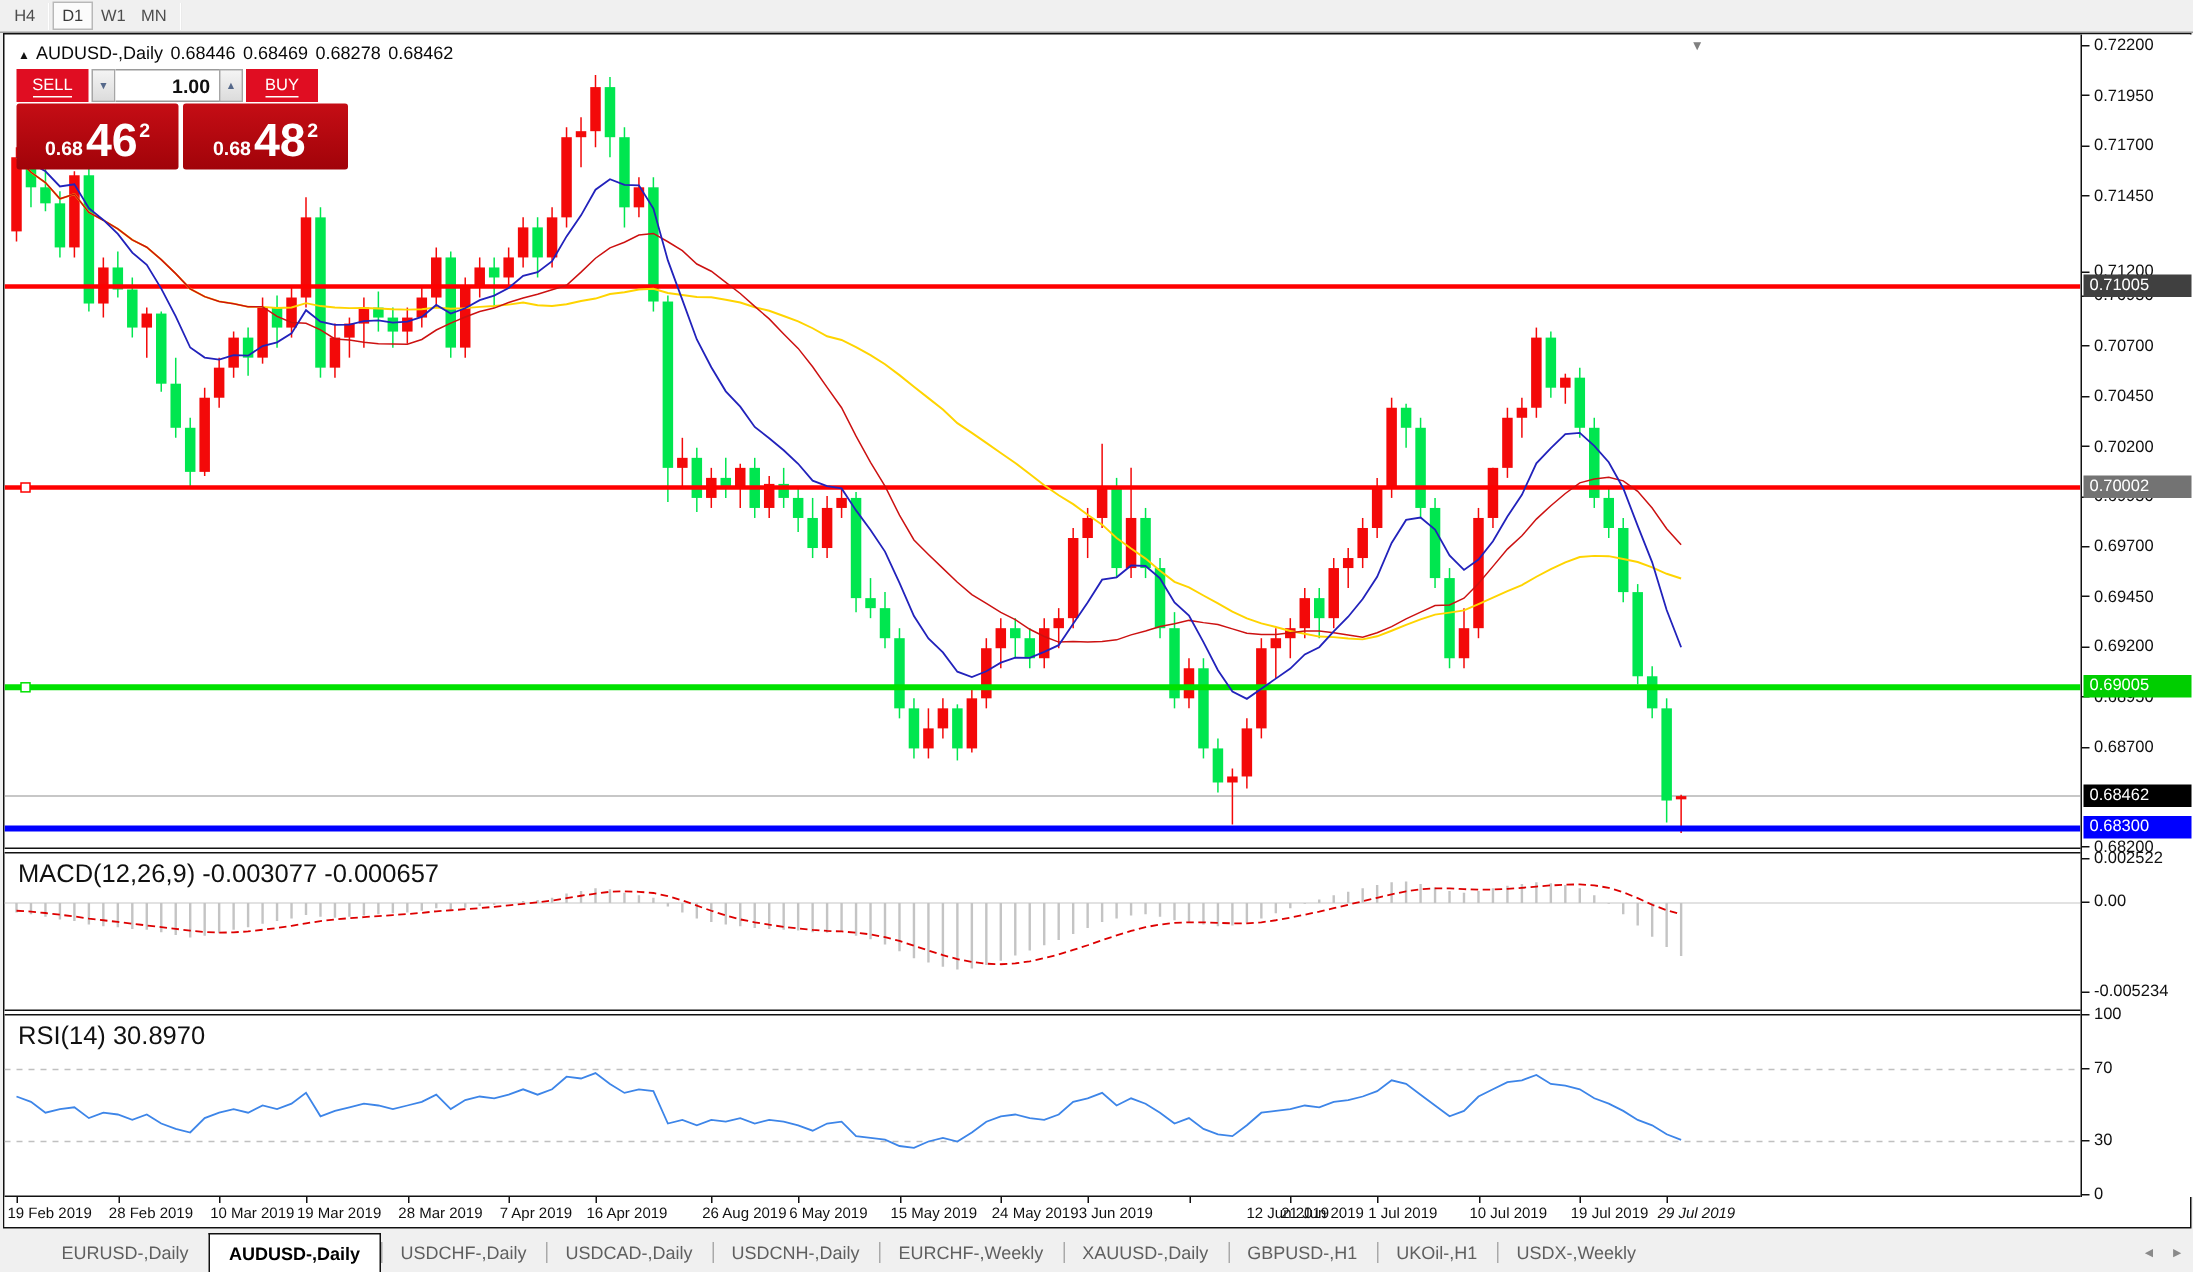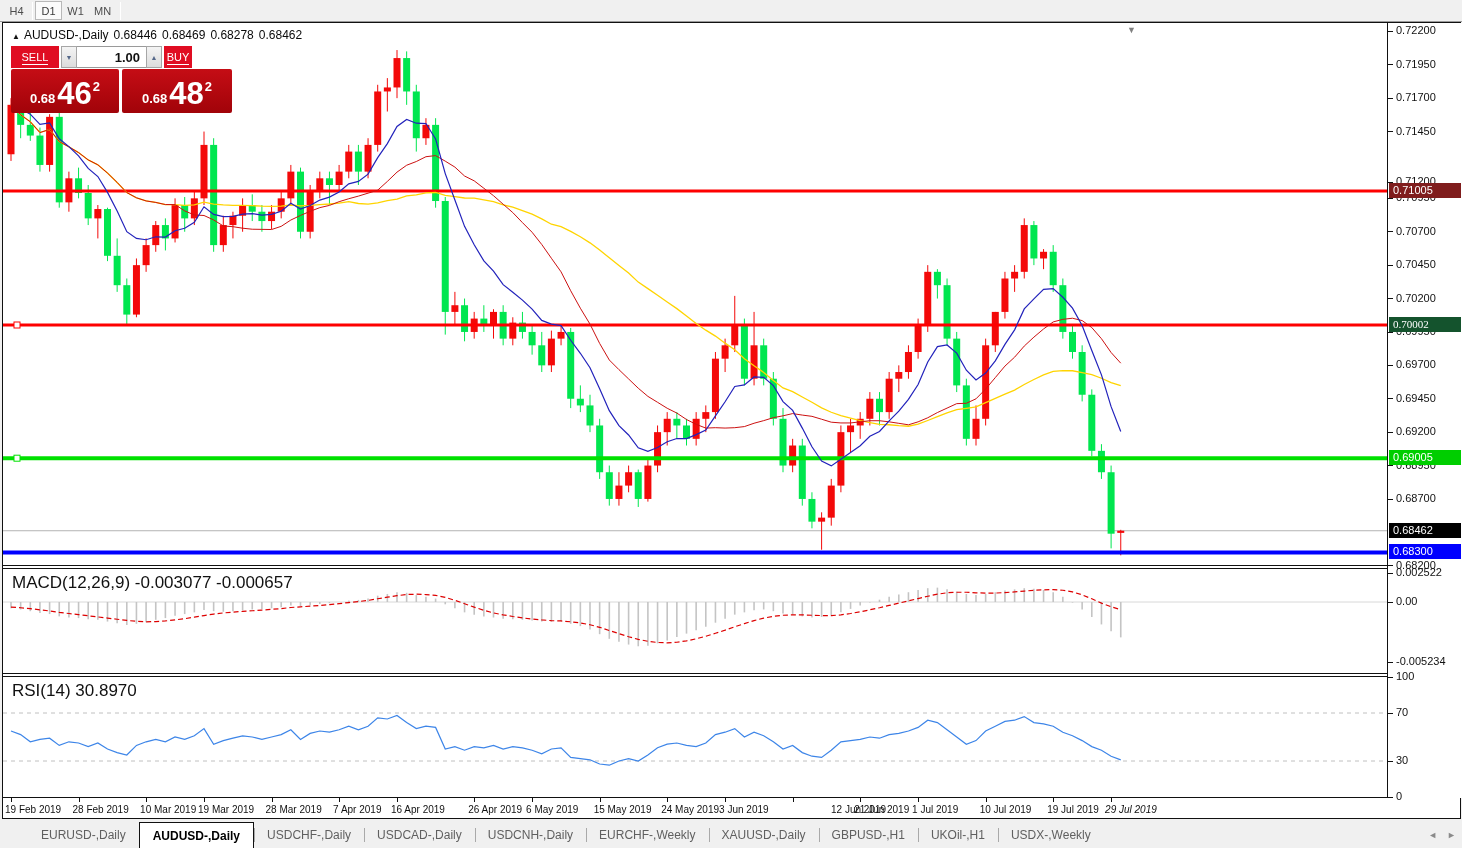--- a/index.html
+++ b/index.html
@@ -30,21 +30,21 @@
   #chart-title{position:absolute;left:9px;top:5px;font-size:12px;color:#0a0a0a;z-index:6;}
   #chart-title .num{margin-left:5px;}
   #collapse-arrow{font-size:8px;margin-right:4px;color:#111;}
   #shift-marker{position:absolute;left:1124px;top:2px;font-size:9px;color:#808080;z-index:4;}
   
   #trade-panel{position:absolute;left:8px;top:23px;width:221px;z-index:10;}
   #tp-row1{display:flex;height:22px;}
   .tp-btn{background:#e00d22;color:#fff;font-size:11px;display:flex;align-items:center;justify-content:center;cursor:pointer;}
   .tp-btn span{border-bottom:1px solid #fff;line-height:14px;}
   #sell-button{width:48px;}
-  #buy-button{width:28px;margin-left:2px;}
+  #buy-button{width:48px;margin-left:2px;}
   .spin-btn{width:16px;background:linear-gradient(#f4f4f4,#dcdcdc);border:1px solid #a6a6a6;
     color:#55688a;font-size:7px;display:flex;align-items:center;justify-content:center;cursor:pointer;}
   #volume-input{width:69px;height:22px;border:1px solid #9a9a9a;border-left:none;border-right:none;
     text-align:right;font-size:13px;font-weight:bold;font-family:"Liberation Sans",sans-serif;padding:0 6px 0 0;color:#111;}
   #tp-row2{display:flex;margin-top:1px;}
   .price-tile{height:44px;background:linear-gradient(#c50d15,#a10309);color:#fff;display:flex;
     align-items:flex-end;justify-content:center;padding-bottom:4px;border-radius:2px;cursor:pointer;}
   #sell-tile{width:108px;}
   #buy-tile{width:110px;margin-left:3px;}
   .pt-small{font-size:13px;font-weight:bold;margin-right:2px;margin-bottom:3px;}
@@ -490,21 +490,21 @@
       <div class="dlabel" style="left: 137.1px;">10 Mar 2019</div>
       <div class="dtick" style="left: 201px;"></div>
       <div class="dlabel" style="left: 195px;">19 Mar 2019</div>
       <div class="dtick" style="left: 268.55px;"></div>
       <div class="dlabel" style="left: 262.55px;">28 Mar 2019</div>
       <div class="dtick" style="left: 336.1px;"></div>
       <div class="dlabel" style="left: 330.1px;">7 Apr 2019</div>
       <div class="dtick" style="left: 394px;"></div>
       <div class="dlabel" style="left: 388px;">16 Apr 2019</div>
       <div class="dtick" style="left: 471.2px;"></div>
-      <div class="dlabel" style="left: 465.2px;">26 Apr 2019</div>
+      <div class="dlabel" style="left: 465.2px;">26 Aug 2019</div>
       <div class="dtick" style="left: 529.1px;"></div>
       <div class="dlabel" style="left: 523.1px;">6 May 2019</div>
       <div class="dtick" style="left: 596.65px;"></div>
       <div class="dlabel" style="left: 590.65px;">15 May 2019</div>
       <div class="dtick" style="left: 664.2px;"></div>
       <div class="dlabel" style="left: 658.2px;">24 May 2019</div>
       <div class="dtick" style="left: 722.1px;"></div>
       <div class="dlabel" style="left: 716.1px;">3 Jun 2019</div>
       <div class="dtick" style="left: 789.65px;"></div>
       <div class="dlabel" style="left: 828px;">12 Jun 2019</div>
@@ -529,22 +529,22 @@
       <div class="ptick" style="top: 201.75px;"><span class="dash"></span>0.70700</div>
       <div class="ptick" style="top: 235.15px;"><span class="dash"></span>0.70450</div>
       <div class="ptick" style="top: 268.55px;"><span class="dash"></span>0.70200</div>
       <div class="ptick" style="top: 301.95px;"><span class="dash"></span>0.69950</div>
       <div class="ptick" style="top: 335.35px;"><span class="dash"></span>0.69700</div>
       <div class="ptick" style="top: 368.75px;"><span class="dash"></span>0.69450</div>
       <div class="ptick" style="top: 402.15px;"><span class="dash"></span>0.69200</div>
       <div class="ptick" style="top: 435.55px;"><span class="dash"></span>0.68950</div>
       <div class="ptick" style="top: 468.95px;"><span class="dash"></span>0.68700</div>
       <div class="ptick" style="top: 535.75px;"><span class="dash"></span>0.68200</div>
-      <div class="ptag" style="top: 160px; background: #7f1d1d;">0.71005</div>
-      <div class="ptag" style="top: 294px; background: #14532d; font-family: Liberation Serif, serif;">0.70002</div>
+      <div class="ptag" style="top: 160px; background: #404040;">0.71005</div>
+      <div class="ptag" style="top: 294px; background: #737373;">0.70002</div>
       <div class="ptag" style="top: 427.2px; background: rgb(0, 206, 0);">0.69005</div>
       <div class="ptag" style="top: 499.74px; background: rgb(0, 0, 0);">0.68462</div>
       <div class="ptag" style="top: 521.39px; background: rgb(0, 0, 255);">0.68300</div>
       <div class="ptick" style="top: 543px;"><span class="dash"></span>0.002522</div>
       <div class="ptick" style="top: 572px;"><span class="dash"></span>0.00</div>
       <div class="ptick" style="top: 632.19px;"><span class="dash"></span>-0.005234</div>
       <div class="ptick" style="top: 647px;"><span class="dash"></span>100</div>
       <div class="ptick" style="top: 683px;"><span class="dash"></span>70</div>
       <div class="ptick" style="top: 731px;"><span class="dash"></span>30</div>
       <div class="ptick" style="top: 767px;"><span class="dash"></span>0</div>

